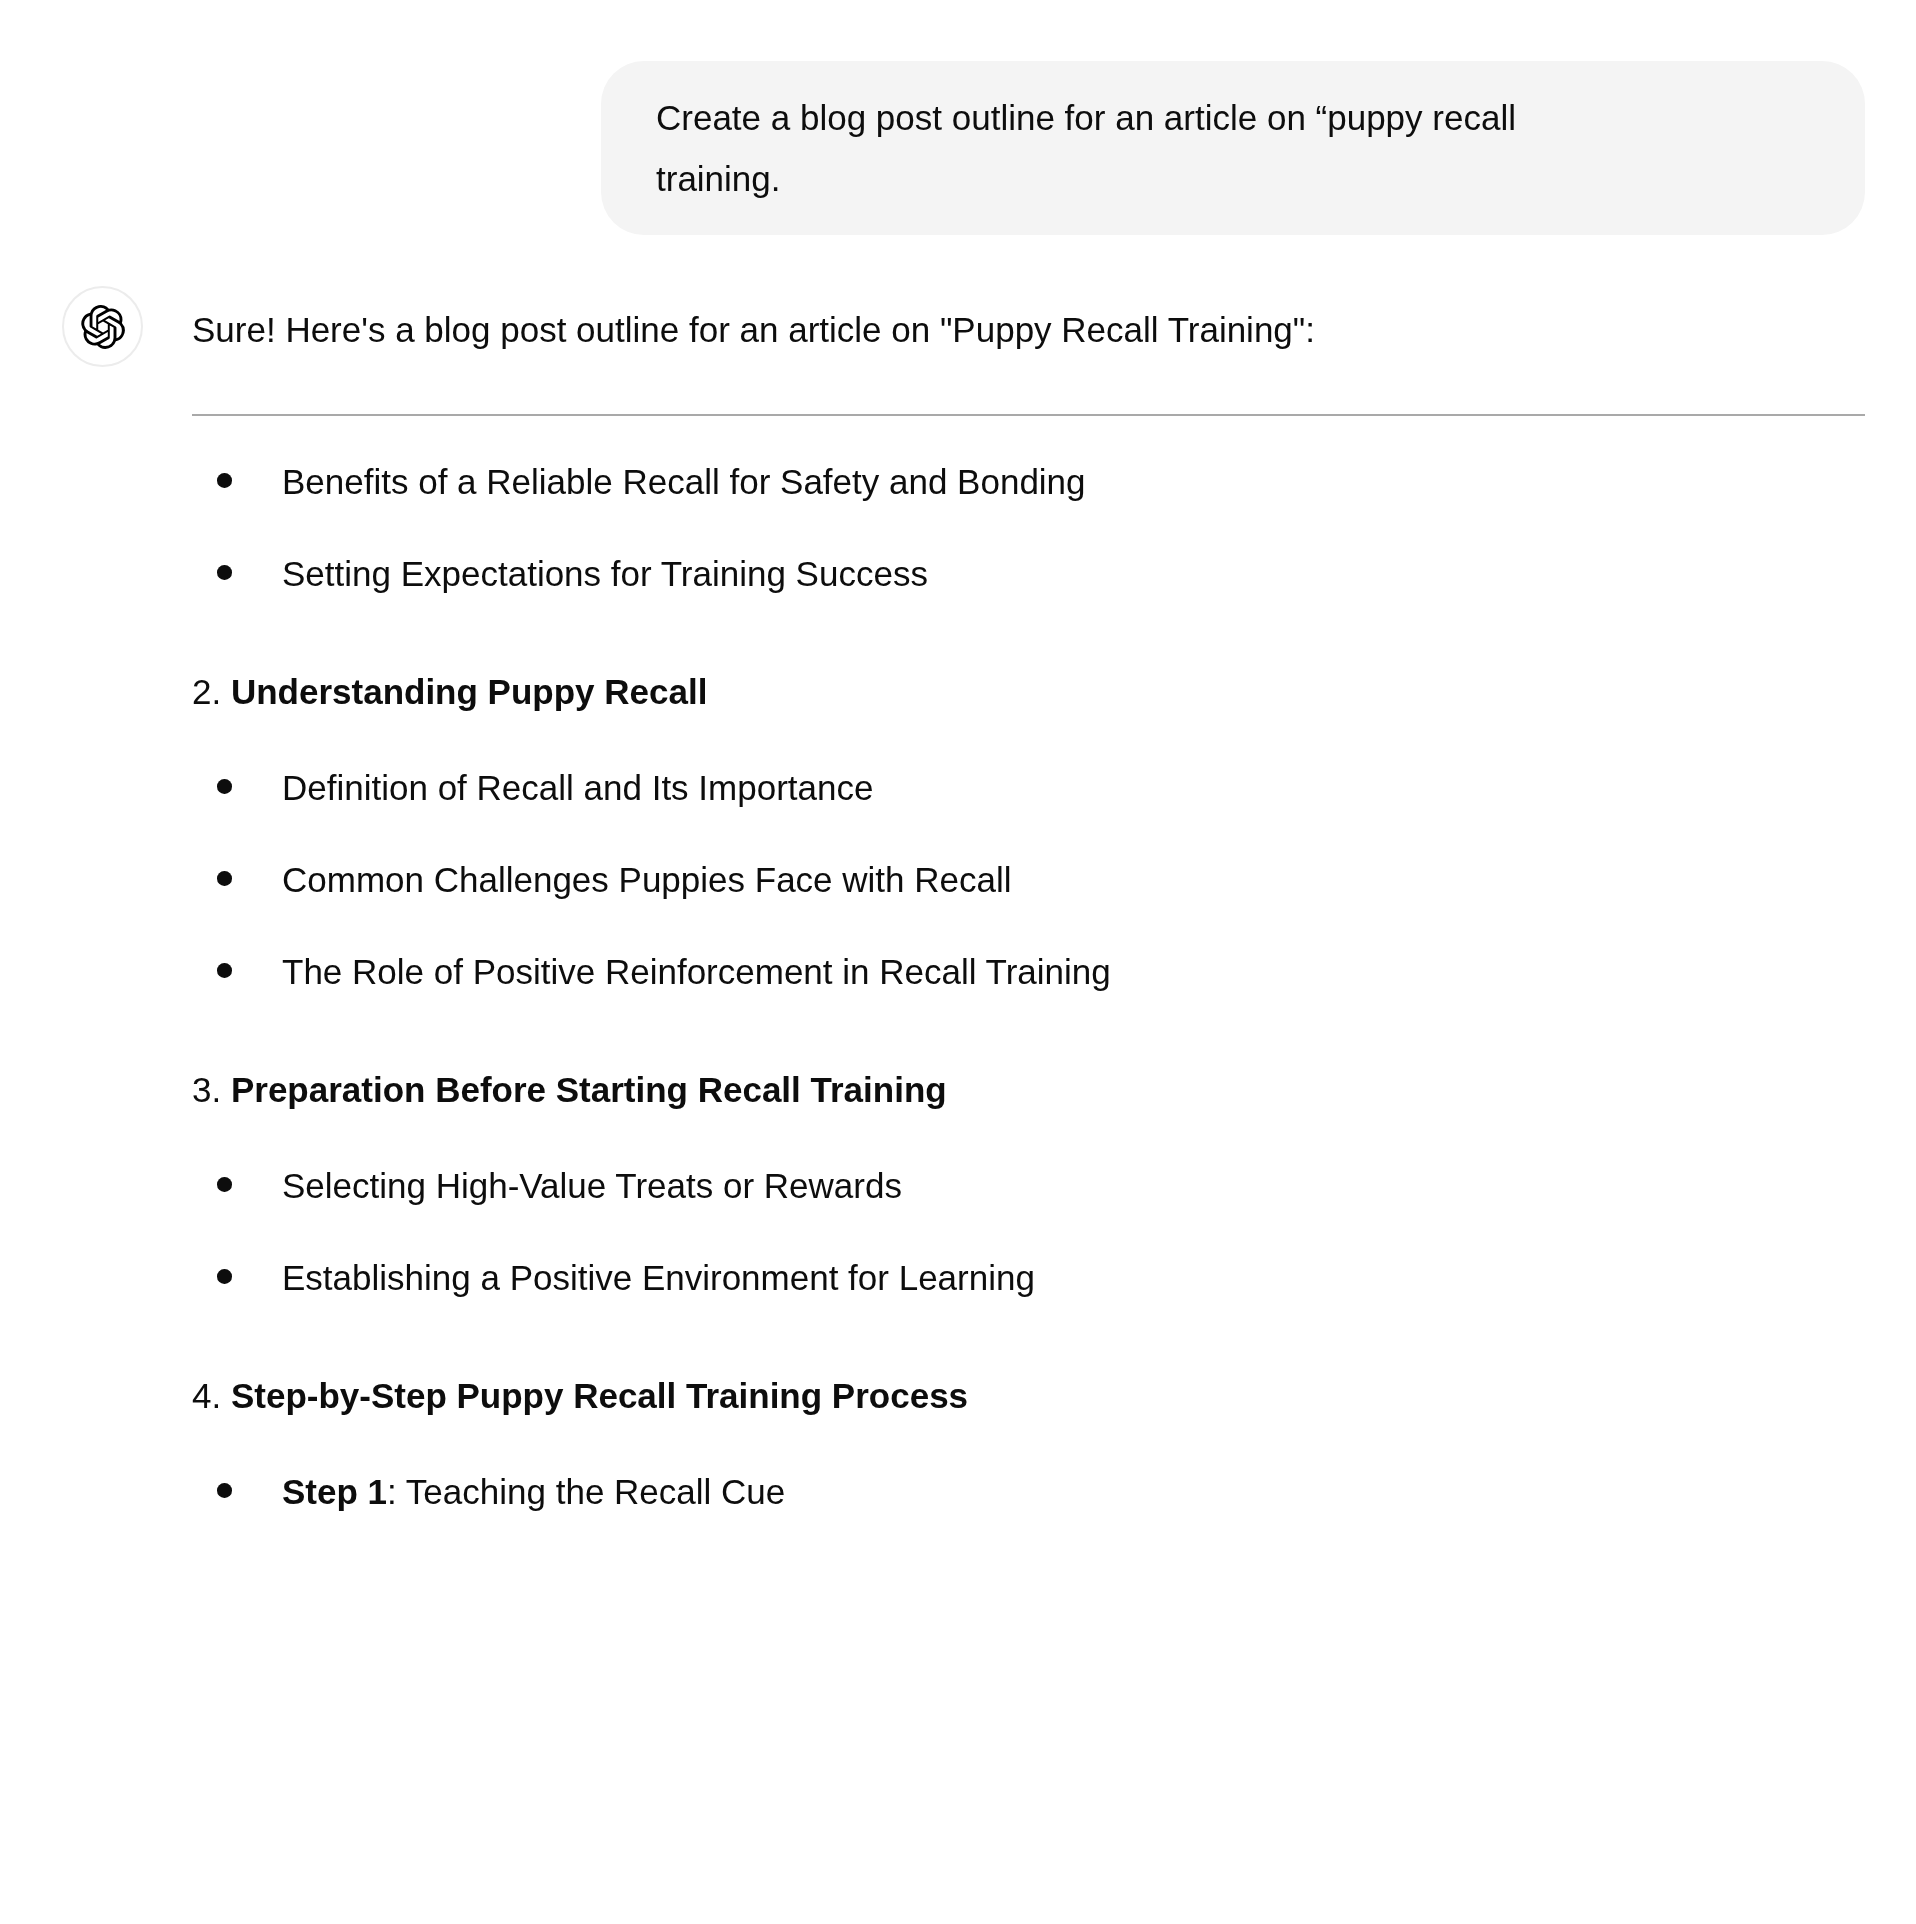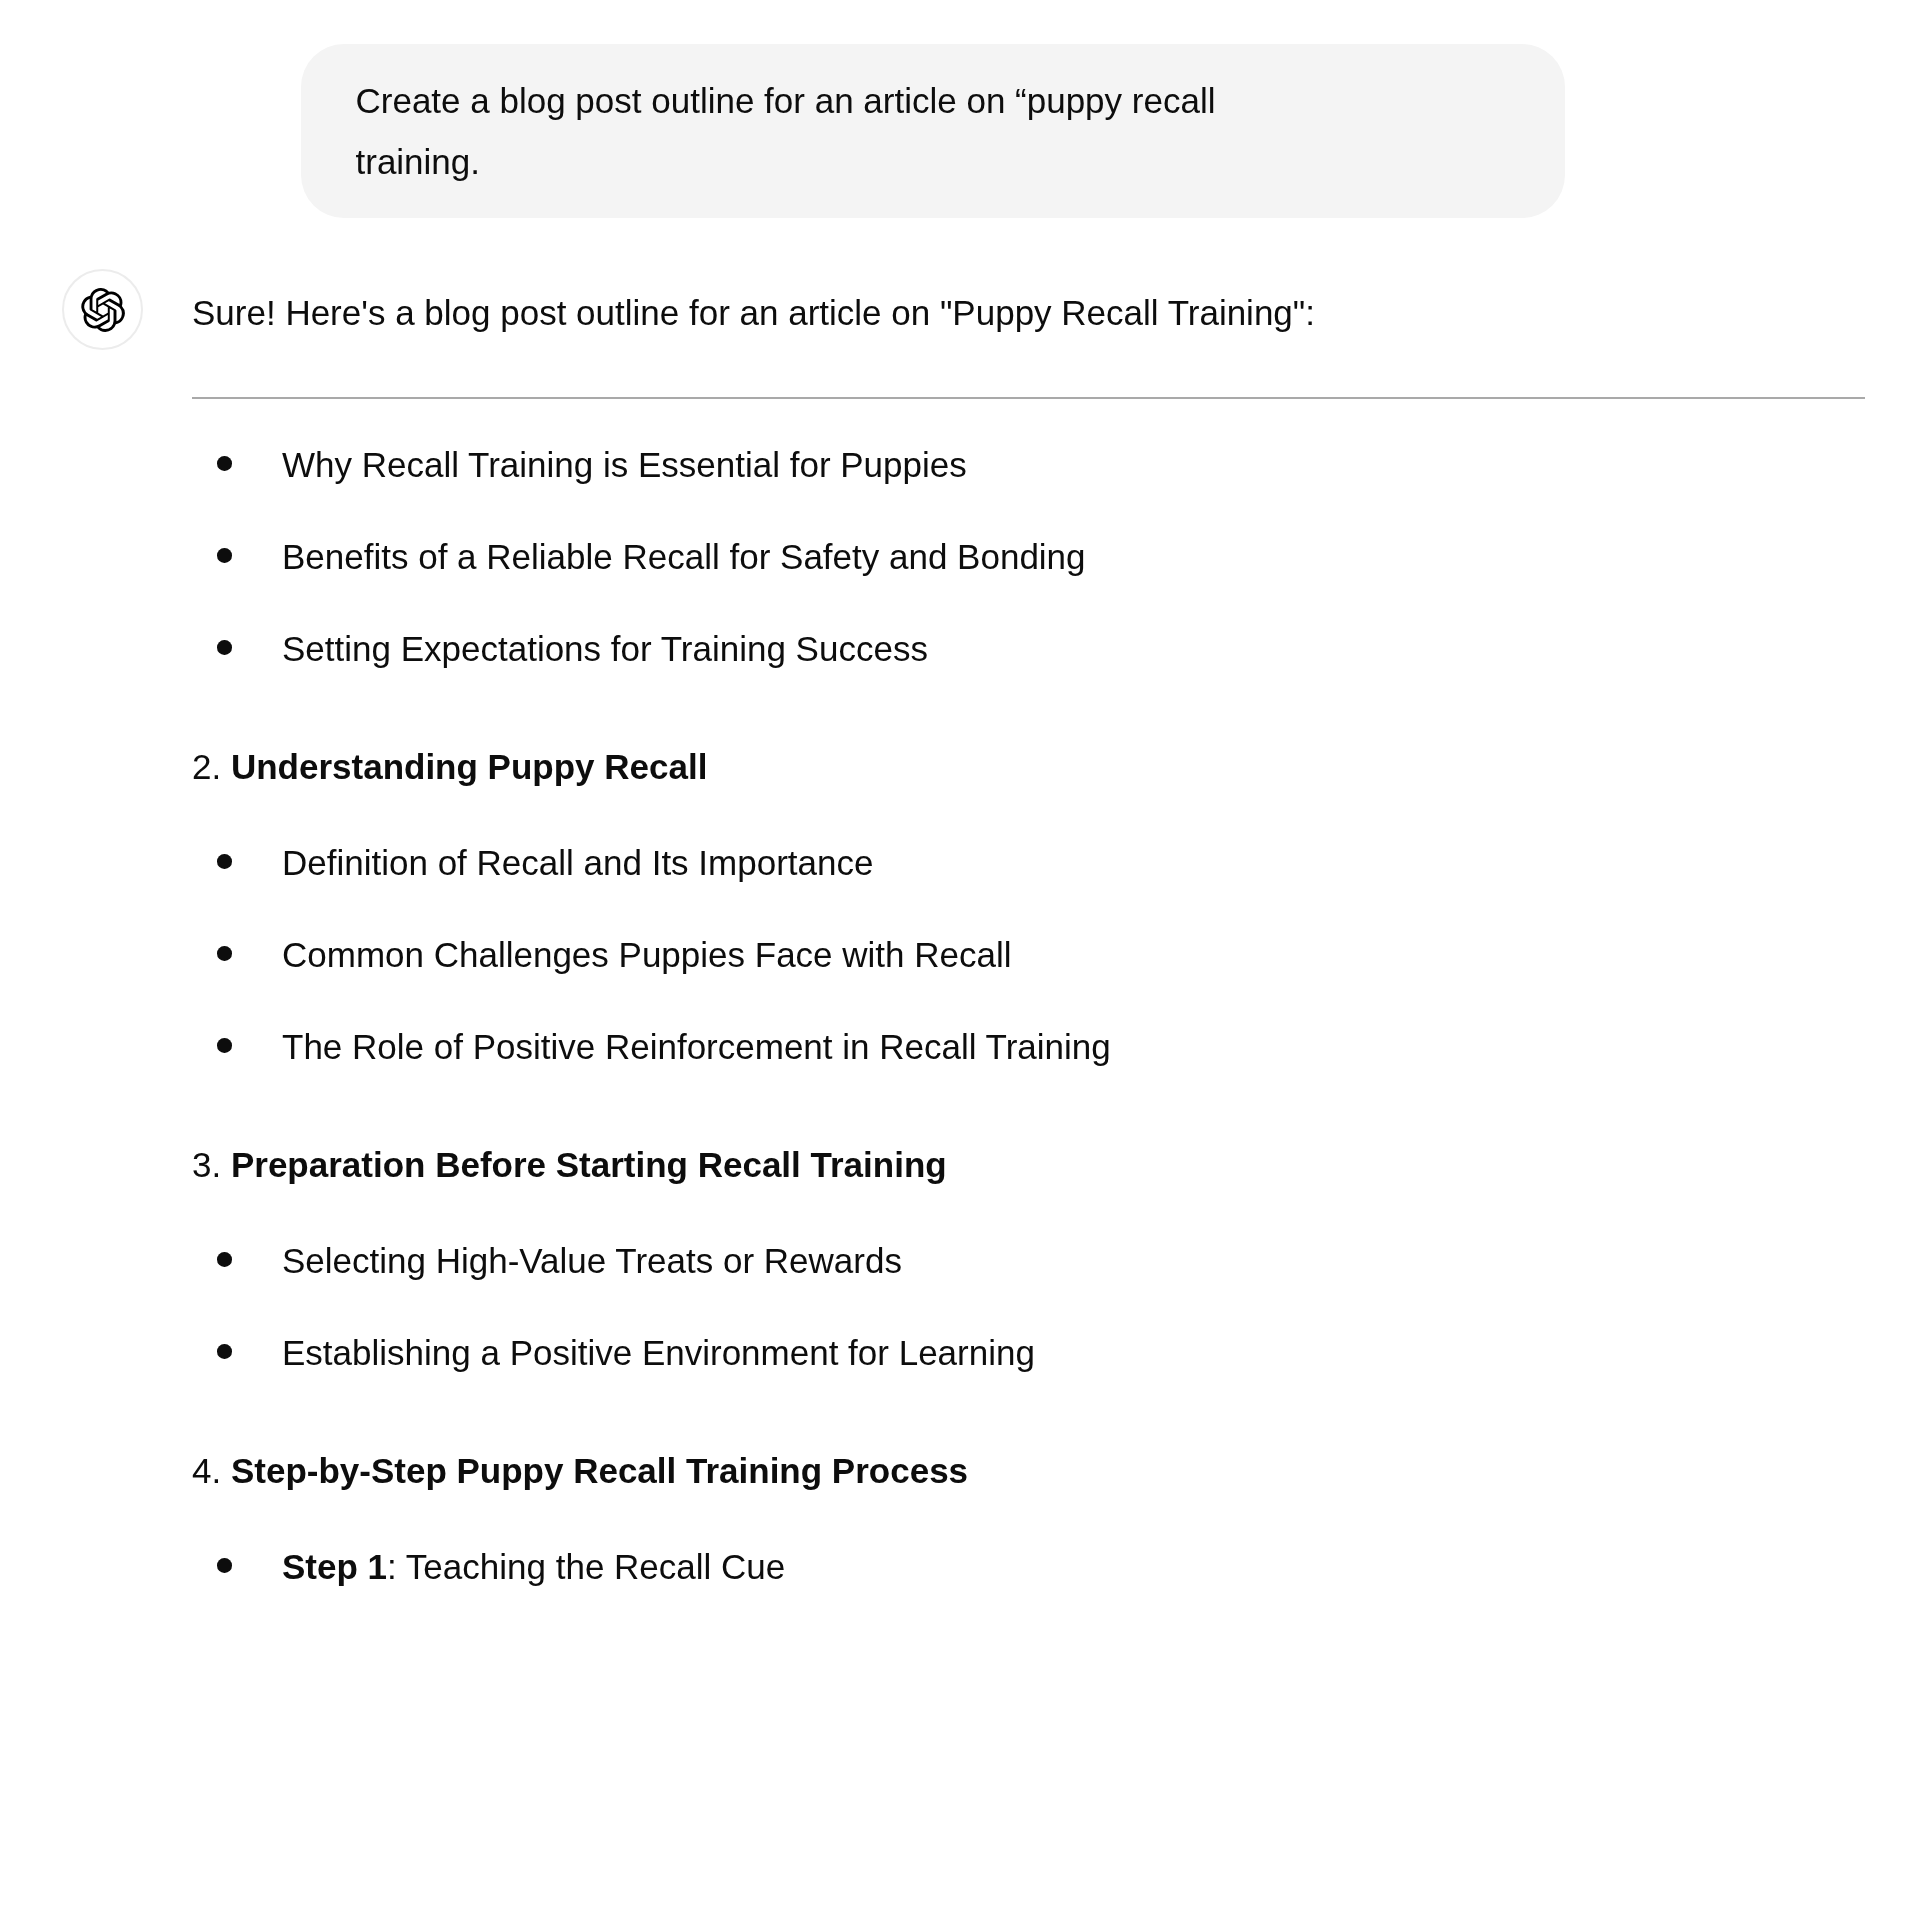--- a/index.html
+++ b/index.html
@@ -15,22 +15,22 @@
     font-size: 35px;
     line-height: 61px;
     font-weight: 400;
     color: #0d0d0d;
     position: relative;
   }
 
   
   .user-row {
     display: flex;
-    justify-content: center;
-    padding: 44px 52px 0 0;
+    justify-content: flex-end;
+    padding: 61px 52px 0 0;
   }
   .user-bubble {
     box-sizing: border-box;
     width: 1264px;
     background: #f4f4f4;
     border-radius: 43px;
     padding: 26px 55px;
   }
 
   
@@ -140,21 +140,20 @@
       </svg>
     </div>
 
     <p class="intro">Sure! Here's a blog post outline for an article on "Puppy Recall Training":</p>
 
     <hr class="divider">
 
 
     <div id="sections">
         <ul class="bullets">
-          <li>Why Recall Training is Essential for Puppies</li>
           <li>Benefits of a Reliable Recall for Safety and Bonding</li>
           <li>Setting Expectations for Training Success</li>
         </ul>
         <p class="section-heading"><span>2. </span><b>Understanding Puppy Recall</b></p>
         <ul class="bullets">
           <li>Definition of Recall and Its Importance</li>
           <li>Common Challenges Puppies Face with Recall</li>
           <li>The Role of Positive Reinforcement in Recall Training</li>
         </ul>
         <p class="section-heading"><span>3. </span><b>Preparation Before Starting Recall Training</b></p>

